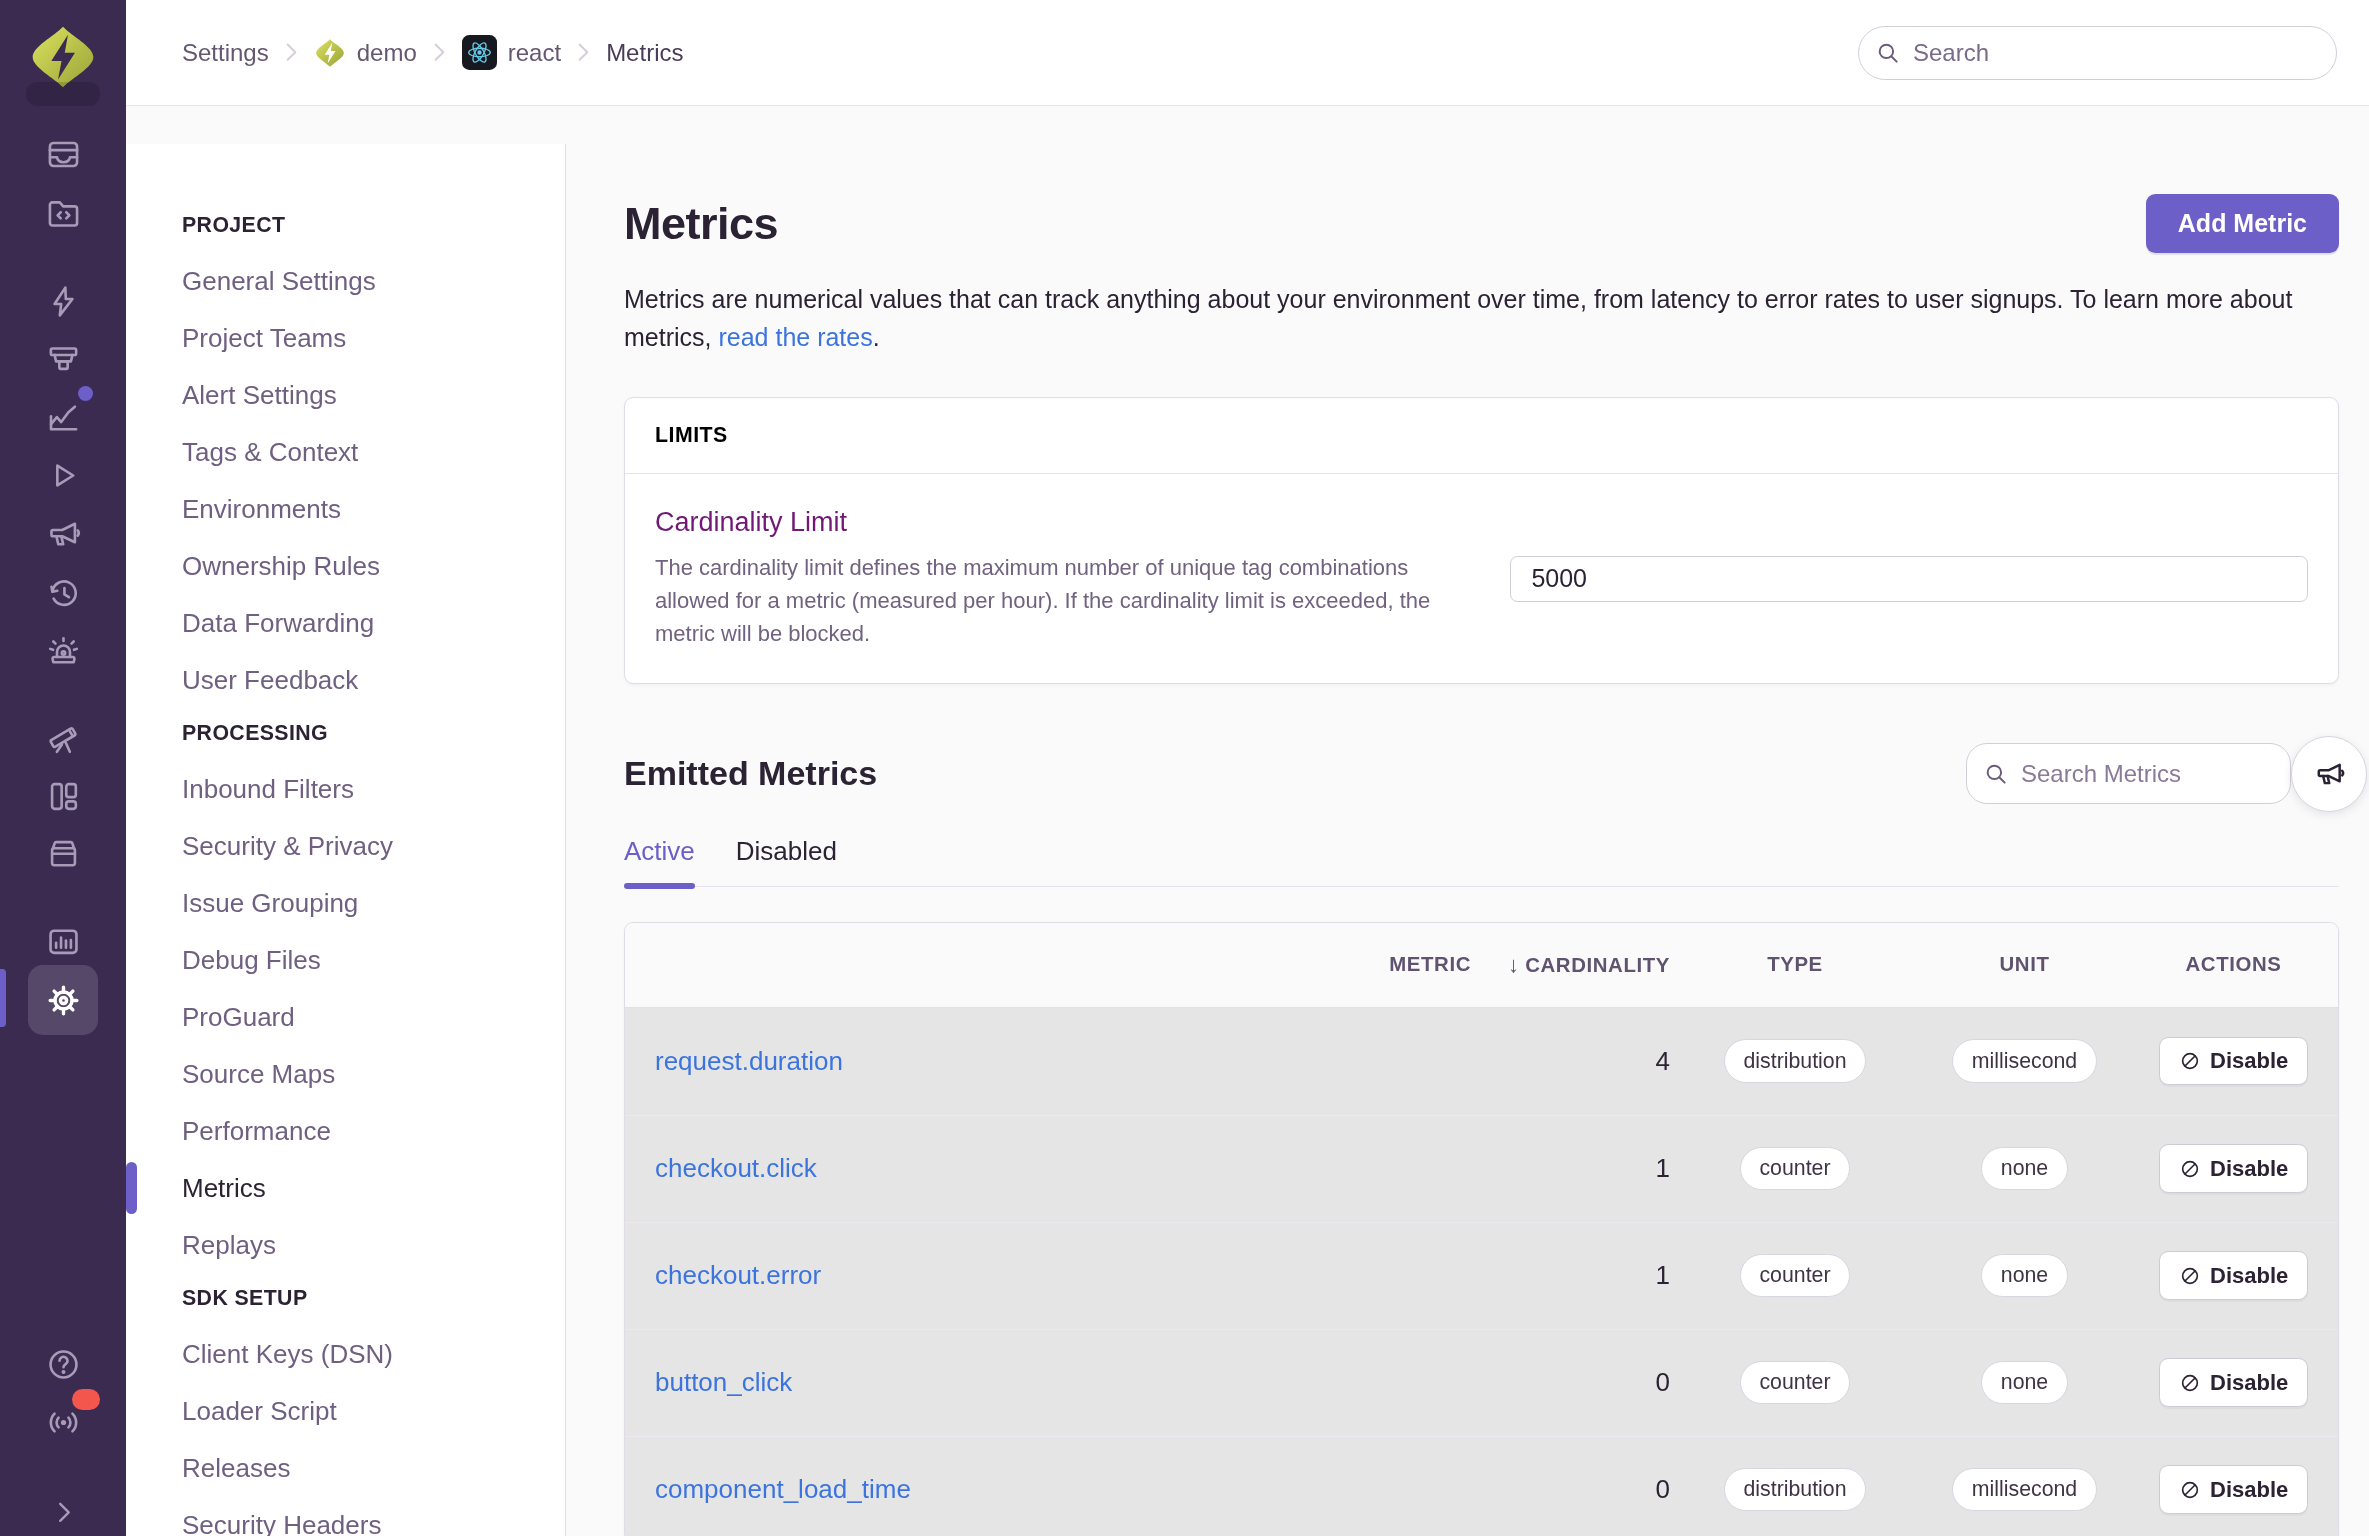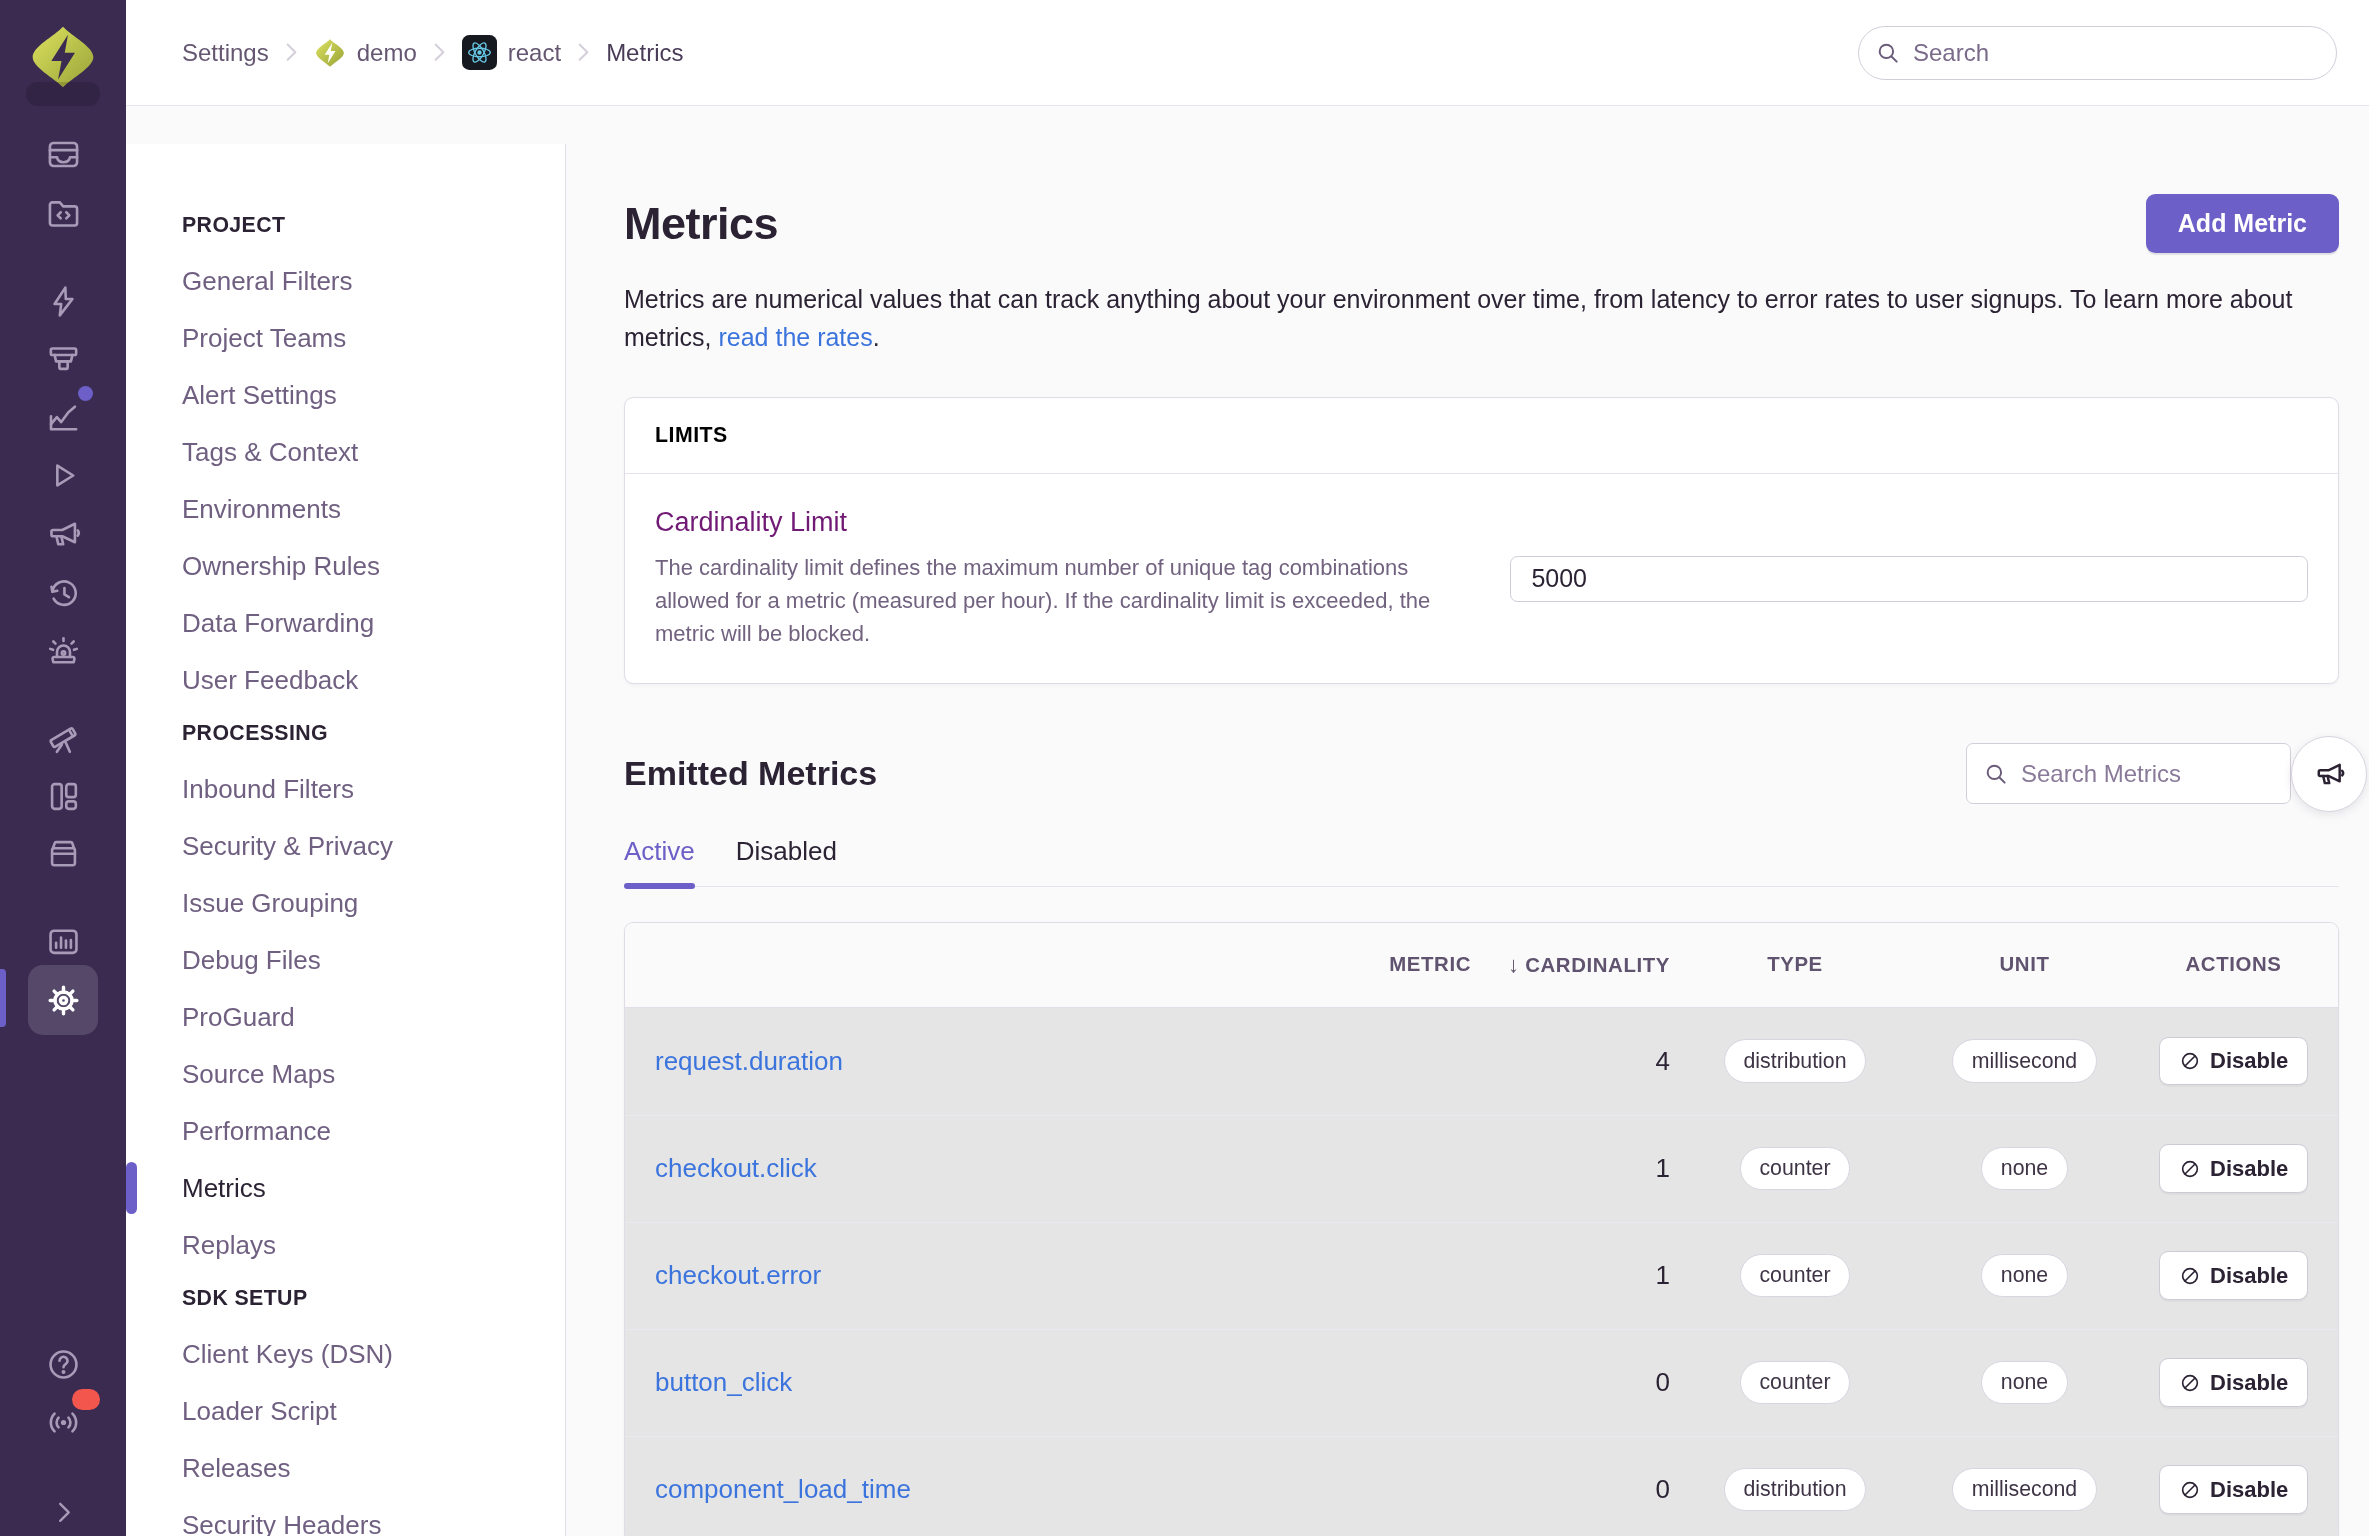--- a/index.html
+++ b/index.html
@@ -73,21 +73,21 @@
   .field-label { font-size:27px; font-weight:500; color:#701a75; }
   .field-help { margin-top:13px; font-size:22px; line-height:1.5; color:#71627F; max-width:839px; }
   .card-input { width:798px; height:46px; flex:none; border:0.9px solid #D2CBD8; border-radius:7.4px;
                 font-size:25px; color:#2B2233; padding:0 20.4px; outline:none; background:#fff;
                 font-family:"Liberation Sans", sans-serif; }
 
   .emitted-head { margin-top:59px; display:flex; align-items:center; justify-content:space-between;
                   position:relative; }
   h2.section-title { font-size:34px; font-weight:bold; color:#2B2233; }
   .metric-search { position:relative; width:325px; height:61px; margin-right:48px; }
-  .metric-search input { width:100%; height:100%; border:0.9px solid #D4CEDA; border-radius:7px;
+  .metric-search input { width:100%; height:100%; border:0.9px solid #D4CEDA; border-radius:21px;
                   background:#fff; padding:0 16.7px 0 54px; font-size:24px; color:#1d4ed8; outline:none;
                   font-family:"Liberation Sans", sans-serif; }
   .metric-search input::placeholder { color:#8A7A99; }
   .metric-search .search-glyph { top:17.6px; }
   .feedback-fab { position:absolute; right:-28px; top:-7.4px; width:76px; height:76px; border-radius:50%;
                   background:#fff; border:0.9px solid #D9D4DE; box-shadow:0 2.8px 9.3px rgba(43,34,51,.10);
                   display:flex; align-items:center; justify-content:center; cursor:pointer; }
   .feedback-fab svg { stroke:#2B2233; fill:none; stroke-width:1.8; stroke-linecap:round;
                       stroke-linejoin:round; }
 
@@ -316,21 +316,21 @@
         <input type="text" placeholder="Search" style="">
       </div>
     </header>
 
     <div class="body-row">
 
       <aside class="sidebar">
         <div id="settings-nav">
             <div class="nav-section">
               <div class="nav-title">PROJECT</div>
-              <span class="nav-item">General Filters</span>
+              <span class="nav-item">General Settings</span>
               <span class="nav-item">Project Teams</span>
               <span class="nav-item">Alert Settings</span>
               <span class="nav-item">Tags &amp; Context</span>
               <span class="nav-item">Environments</span>
               <span class="nav-item">Ownership Rules</span>
               <span class="nav-item">Data Forwarding</span>
               <span class="nav-item">User Feedback</span>
             </div>
             <div class="nav-section">
               <div class="nav-title">PROCESSING</div>

